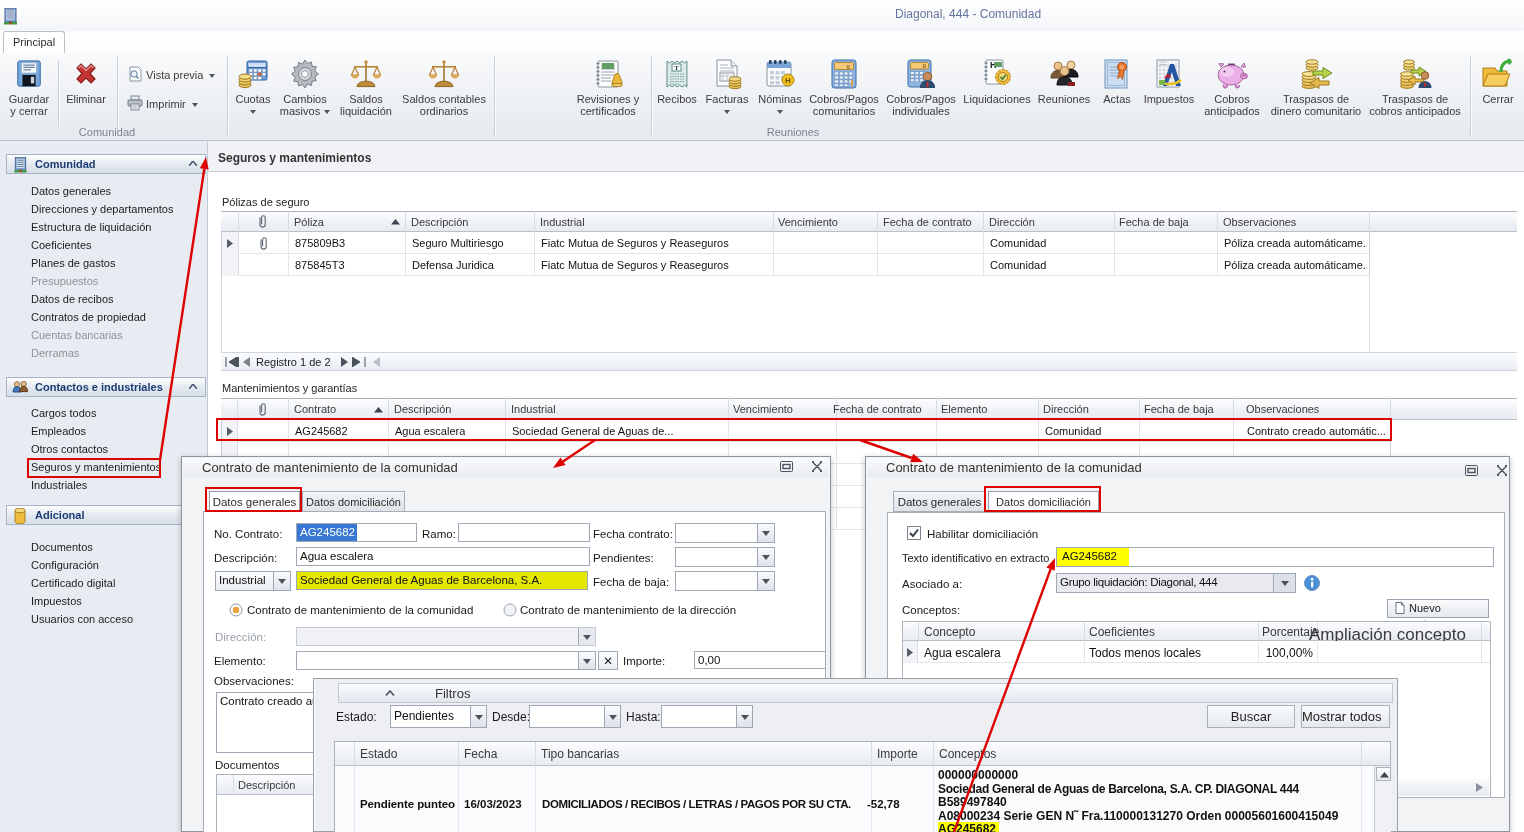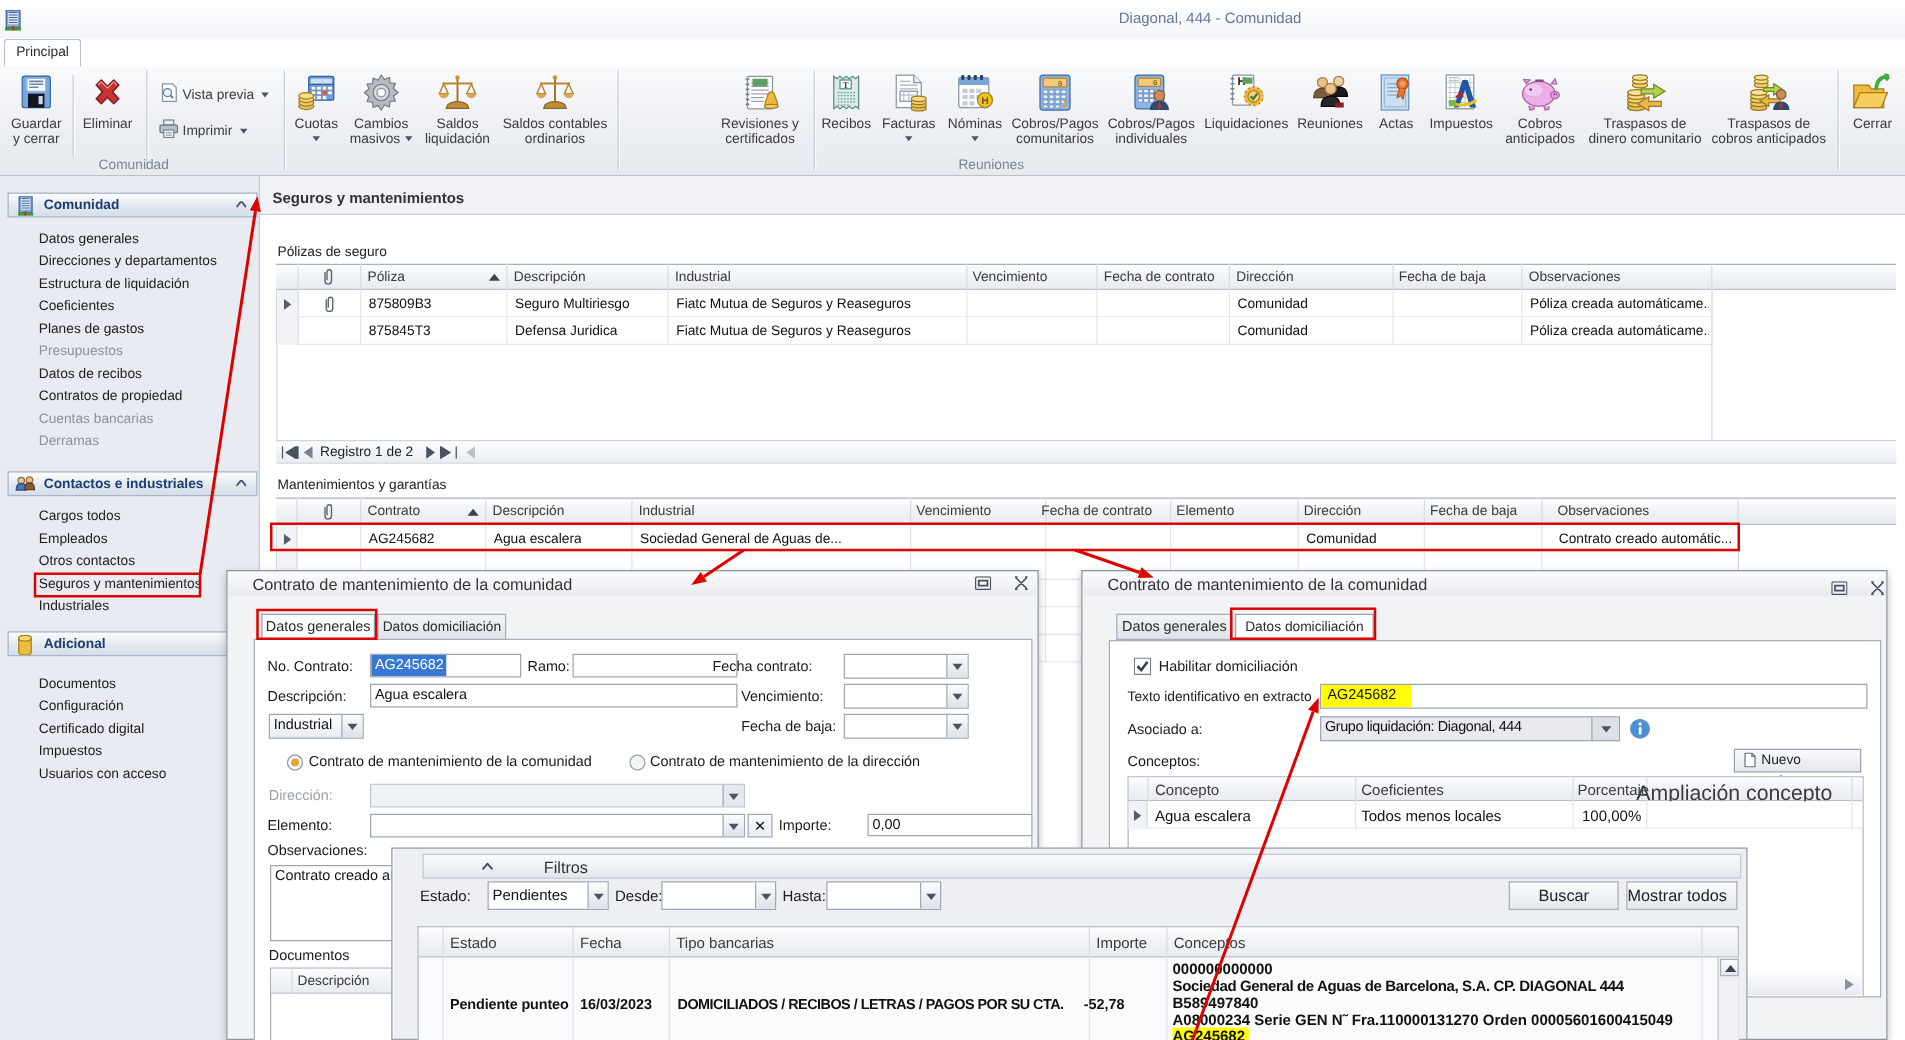--- a/index.html
+++ b/index.html
@@ -546,31 +546,32 @@
   <svg style="position:absolute;left:629px;top:4px;z-index:2" width="12" height="11" viewBox="0 0 12 11">
       <path d="M1.5 1 L10.5 10 M10.5 1 L1.5 10 M1 .5 h2 M9 .5 h2 M1 10.5 h2 M9 10.5 h2" stroke="#4a525e" stroke-width="1.3"></path>
     </svg>
   <div class="tab on" style="left:27px;top:34px;width:91px">Datos generales</div>
   <div class="tab off" style="left:120px;top:34px;width:103px;font-size:11px">Datos domiciliación</div>
   <div class="dpanel" style="left:21px;top:54px;width:623px;height:322px"></div>
   <div class="dlabel" style="left:32px;top:71px">No. Contrato:</div>
   <div class="dinput" style="left:114px;top:66px;width:121px;height:19px;padding:0"><span style="display:inline-block;background:#3779d2;color:#fff;padding:2px 2px 3px 3px">AG245682</span></div>
   <div class="dlabel" style="left:240px;top:71px">Ramo:</div>
   <div class="dinput" style="left:276px;top:66px;width:132px;height:19px"></div>
-  <div class="dlabel" style="left:388px;top:71px">Fecha contrato:</div>
+  <div class="dlabel" style="left:411px;top:71px">Fecha contrato:</div>
   <div class="dinput" style="left:493px;top:66px;width:100px;height:20px">
       <div class="combo-btn" style="right:0;top:0;width:17px;height:18px"></div>
     </div>
   <div class="dlabel" style="left:32px;top:95px">Descripción:</div>
   <div class="dinput" style="left:114px;top:90px;width:294px;height:19px">Agua escalera</div>
-  <div class="dlabel" style="left:411px;top:95px">Vencimiento:</div>
+  <div class="dlabel" style="left:411px;top:95px">Pendientes:</div>
   <div class="dinput" style="left:493px;top:90px;width:100px;height:20px">
       <div class="combo-btn" style="right:0;top:0;width:17px;height:18px"></div>
     </div>
   <div class="dinput" style="left:33px;top:114px;width:76px;height:20px;background:linear-gradient(#fcfdfe,#e9edf2)">Industrial<div class="combo-btn" style="right:0;top:0;width:17px;height:18px"></div></div>
+  <div class="dinput" style="left:114px;top:114px;width:292px;height:19px;background:#e4e800">Sociedad General de Aguas de Barcelona, S.A.</div>
   <div class="dlabel" style="left:411px;top:119px">Fecha de baja:</div>
   <div class="dinput" style="left:493px;top:114px;width:100px;height:20px">
       <div class="combo-btn" style="right:0;top:0;width:17px;height:18px"></div>
     </div>
   <svg style="position:absolute;left:47px;top:146px" width="14" height="14" viewBox="0 0 14 14">
       <circle cx="7" cy="7" r="6" fill="#fdfdfd" stroke="#8e98a4"></circle>
       <circle cx="7" cy="7" r="3.2" fill="#e8a33b"></circle>
     </svg>
   <div class="dlabel" style="left:65px;top:147px">Contrato de mantenimiento de la comunidad</div>
   <svg style="position:absolute;left:321px;top:146px" width="14" height="14" viewBox="0 0 14 14">

